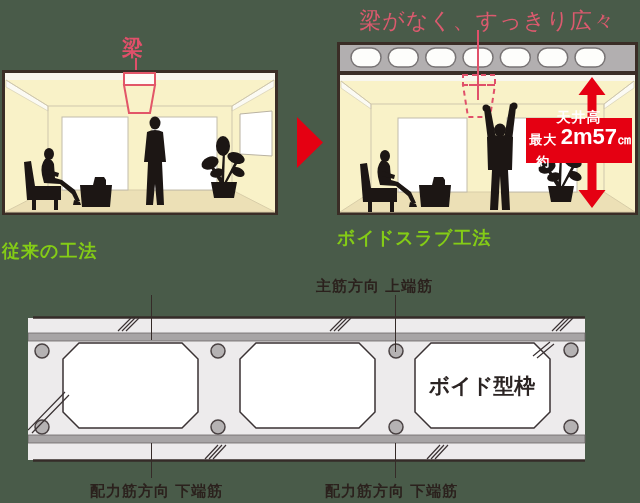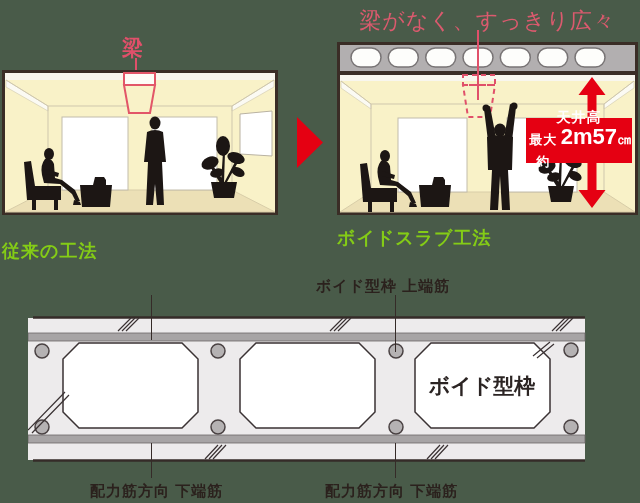--- a/index.html
+++ b/index.html
@@ -168,21 +168,21 @@
     <div class="l1">天井高</div>
     <div class="l2">
       <span class="prefix">最大 約</span>
         <span class="value">2m57</span>
         <span class="unit">㎝</span>
     </div>
   </div>
 
   <div class="abs caption" style="left:337px;top:206px;">ボイドスラブ工法</div>
 
-  <div class="abs rebar-label" style="left:316px;top:277px;">ボイド型枠 上端筋</div>
+  <div class="abs rebar-label" style="left:316px;top:277px;">主筋方向 上端筋</div>
   <div class="abs leader-dark" style="left:151px;top:295px;height:45px;z-index:3;"></div>
   <div class="abs leader-dark" style="left:395px;top:295px;height:57px;z-index:3;"></div>
 
   <svg class="abs" style="left:28px;top:315px;" width="560" height="148" viewBox="0 0 560 148">
     <rect x="0" y="3" width="557" height="142" fill="#edebec"></rect>
     <line x1="5" y1="2.5" x2="557" y2="2.5" stroke="#352b28" stroke-width="2.5"></line>
     <line x1="5" y1="145.5" x2="557" y2="145.5" stroke="#352b28" stroke-width="2.5"></line>
     <rect x="0" y="18" width="557" height="8" fill="#a7a4a5" stroke="#6d6868" stroke-width="0.8"></rect>
     <rect x="0" y="120" width="557" height="8" fill="#a7a4a5" stroke="#6d6868" stroke-width="0.8"></rect>
     <g fill="#ffffff" stroke="#3a3233" stroke-width="1.5">

